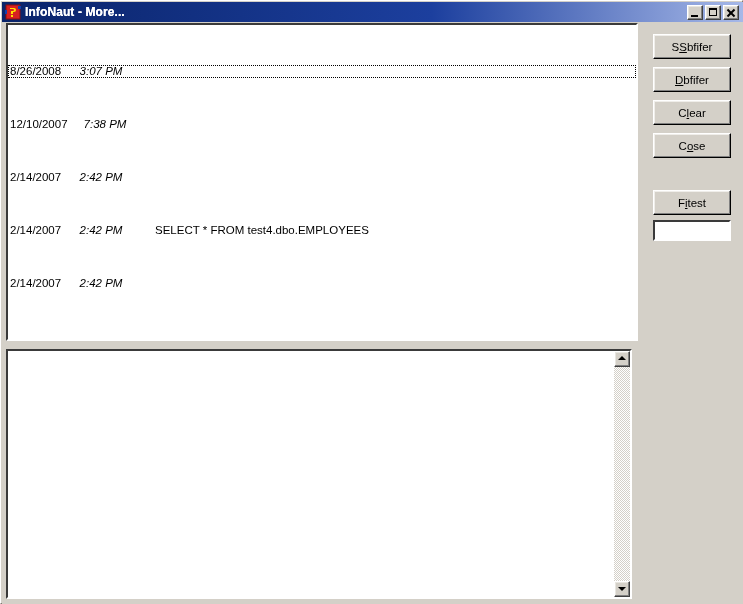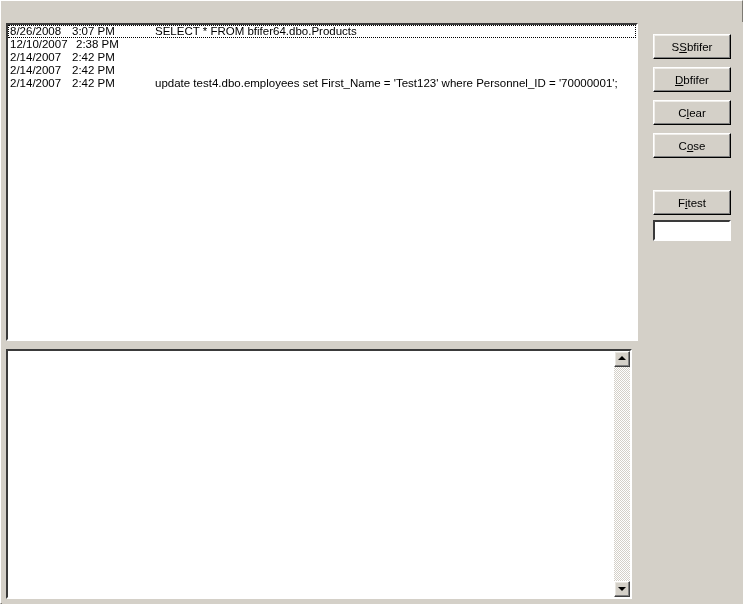--- a/index.html
+++ b/index.html
@@ -125,35 +125,37 @@
     overflow: hidden;
   }
   .list-row {
     height: 13px;
     line-height: 13px;
     position: relative;
     white-space: nowrap;
     font-family: "Liberation Sans", sans-serif;
     font-size: 11.5px;
     box-sizing: border-box;
+    margin-top: 40px;
   }
   .list-row.focused {
     outline: 1px dotted #000;
     outline-offset: -1px;
   }
   .cell-date {
     position: absolute;
     left: 2px;
     width: 62px;
   }
   .cell-time {
     position: absolute;
     left: 64px;
     width: 58px;
-    text-align: left;
+    text-align: center;
+    font-style: italic;
   }
   .cell-time.indent { left: 68px; }
   .cell-query {
     position: absolute;
     left: 147px;
   }
 
   
   #detail-panel {
     position: absolute;
@@ -263,46 +265,63 @@
     font-size: 11.5px;
     padding: 0 2px;
     outline: none;
   }
 </style>
 </head>
 <body>
 
 <div id="window">
 
+  <div id="titlebar">
+    <div id="title-icon">
+      <svg width="16" height="16" viewBox="0 0 16 16" xmlns="http://www.w3.org/2000/svg">
+        <rect x="1" y="1" width="14" height="14" fill="#d82020"></rect>
+        <rect x="1" y="1" width="14" height="14" fill="none" stroke="#8a0f0f" stroke-width="1"></rect>
+        <path d="M5 4 h4 a2 2 0 0 1 0 4 h-1 v2 h-2 v-3 h2 a1 1 0 0 0 0-2 h-3 z" fill="#ffe000"></path>
+        <rect x="6" y="11" width="2" height="2" fill="#ffe000"></rect>
+        <rect x="0" y="6" width="2" height="4" fill="#1040b0"></rect>
+        <rect x="13" y="2" width="3" height="3" fill="#1040b0"></rect>
+      </svg>
+    </div>
+    <span id="title-text">InfoNaut  - More...</span>
+    <div id="titlebar-buttons">
+      <button class="titlebar-btn tb-min" title="Minimize"></button>
+      <button class="titlebar-btn tb-max" title="Maximize"></button>
+      <button class="titlebar-btn tb-close" title="Close"></button>
+    </div>
+  </div>
 
   <div id="client">
 
     <div id="list-panel">
       <div id="list-rows">
           <div class="list-row focused">
             <span class="cell-date">8/26/2008</span>
             <span class="cell-time">3:07 PM</span>
-            <span class="cell-query">SELECT * FROM bfifer64.dbo.Products</span>
           </div>
           <div class="list-row">
             <span class="cell-date">12/10/2007</span>
-            <span class="cell-time indent">2:38 PM</span>
+            <span class="cell-time indent">7:38 PM</span>
           </div>
           <div class="list-row">
             <span class="cell-date">2/14/2007</span>
             <span class="cell-time">2:42 PM</span>
           </div>
           <div class="list-row">
             <span class="cell-date">2/14/2007</span>
             <span class="cell-time">2:42 PM</span>
+            <span class="cell-query">SELECT * FROM test4.dbo.EMPLOYEES</span>
           </div>
           <div class="list-row">
             <span class="cell-date">2/14/2007</span>
             <span class="cell-time">2:42 PM</span>
-            <span class="cell-query">update test4.dbo.employees set First_Name = 'Test123' where Personnel_ID = '70000001';</span>
           </div>
         </div>
     </div>
 
     <div id="detail-panel">
       <div id="detail-text"></div>
       <div id="detail-scrollbar">
         <div class="sb-arrow sb-up"></div>
         <div class="sb-arrow sb-down"></div>
       </div>

